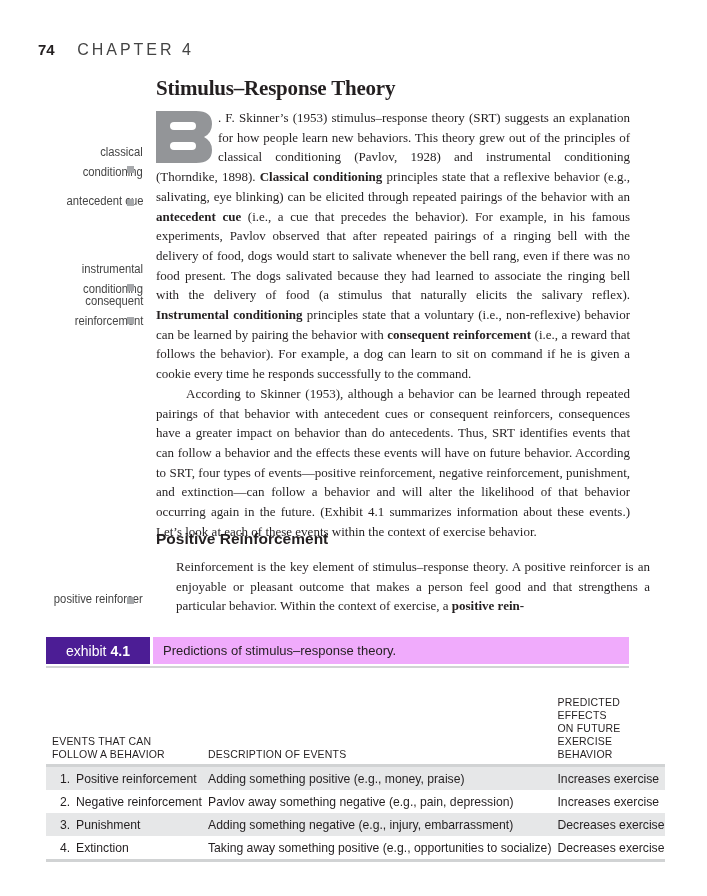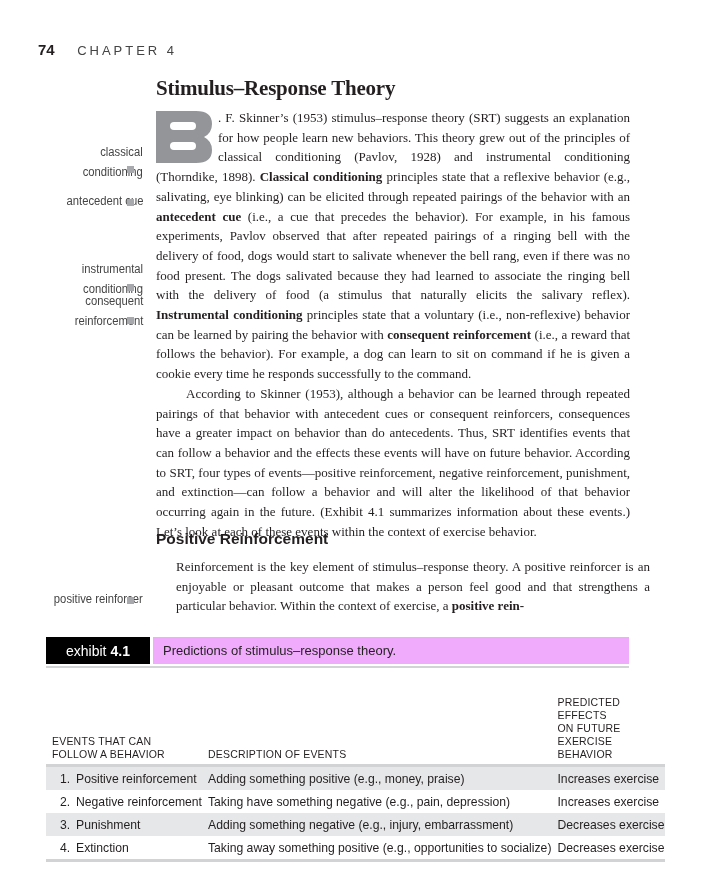--- a/index.html
+++ b/index.html
@@ -1,39 +1,39 @@
 <!DOCTYPE html>
 <html><head>
 <meta charset="utf-8">
 <style>
   html, body { margin:0; padding:0; background:#ffffff; }
   body { width:707px; height:896px; position:relative; overflow:hidden; color:#231f20; }
 
   .runhead { position:absolute; top:41px; left:38px; font-family:"Liberation Sans", sans-serif; }
   .runhead .pnum { font-weight:bold; font-size:15px; color:#231f20; }
-  .runhead .chap { font-size:13px; letter-spacing:3px; color:#444; margin-left:18px; }
+  .runhead .chap { font-size:16px; letter-spacing:3px; color:#444; margin-left:18px; }
 
   .title { position:absolute; left:156px; top:76px; font-family:"Liberation Serif", serif; font-size:21px; font-weight:bold; color:#231f20; margin:0; letter-spacing:-0.2px; }
 
   .body-col { position:absolute; left:156px; width:474px; font-family:"Liberation Serif", serif; font-size:13px; line-height:19.7px; text-align:justify; color:#231f20; }
   .body-col p { margin:0; }
   .body-col b { font-weight:bold; }
   .p1 { top:108px; }
   .dropcap { float:left; width:56px; height:52px; margin:3px 6px 0 0; }
   .indent { text-indent:30px; }
 
   .margin-term { position:absolute; right:564px; font-family:"Liberation Sans", sans-serif; font-size:12.5px; line-height:19.7px; color:#444; text-align:right; white-space:nowrap; transform:scaleX(0.9); transform-origin:right center; }
   .margin-bullet { position:absolute; left:127px; width:7px; height:7px; background:#a7a9ac; }
 
   .subhead { position:absolute; left:156px; top:530px; font-family:"Liberation Sans", sans-serif; font-weight:bold; font-size:15.5px; color:#231f20; margin:0; }
   .p3 { top:557px;margin-left:20px; }
 
   .exhibit { position:absolute; left:46px; top:637px; width:583px; }
   .ex-head { display:flex; height:27px; }
-  .ex-label { width:104px; background:#000000; color:#fff; font-family:"Liberation Sans", sans-serif; font-size:14px; display:flex; align-items:center; justify-content:center; }
+  .ex-label { width:104px; background:#4c1d95; color:#fff; font-family:"Liberation Sans", sans-serif; font-size:14px; display:flex; align-items:center; justify-content:center; }
   .ex-label b { margin-left:4px; }
   .ex-caption { flex:1; margin-left:3px; background:#f0abfc; font-family:"Liberation Sans", sans-serif; font-size:13px; display:flex; align-items:center; padding-left:10px; color:#231f20; }
   .ex-rule { height:2px; background:#d1d3d4; margin-top:2px; }
   table { width:583px; border-collapse:collapse; font-family:"Liberation Sans", sans-serif; font-size:12.2px; color:#231f20; }
   th { font-size:10.5px; font-weight:normal; text-align:left; vertical-align:bottom; line-height:13px; padding:28px 0 3px 6px; letter-spacing:0.2px; }
   thead tr { border-bottom:3px solid #d1d3d4; }
   td { height:23px; padding:0 0 0 6px; white-space:nowrap; }
   tbody tr:nth-child(odd) { background:#e6e7e8; }
   tbody tr:last-child { border-bottom:3px solid #d1d3d4; }
   td.num { padding-left:14px; }
@@ -120,21 +120,21 @@
       </tr>
     </thead>
     <tbody>
       <tr>
         <td class="num"><span class="n">1.</span><span>Positive reinforcement</span></td>
         <td>Adding something positive (e.g., money, praise)</td>
         <td>Increases exercise</td>
       </tr>
       <tr>
         <td class="num"><span class="n">2.</span><span>Negative reinforcement</span></td>
-        <td>Taking have something negative (e.g., pain, depression)</td>
+        <td>Pavlov away something negative (e.g., pain, depression)</td>
         <td>Increases exercise</td>
       </tr>
       <tr>
         <td class="num"><span class="n">3.</span><span>Punishment</span></td>
         <td>Adding something negative (e.g., injury, embarrassment)</td>
         <td>Decreases exercise</td>
       </tr>
       <tr>
         <td class="num"><span class="n">4.</span><span>Extinction</span></td>
         <td>Taking away something positive (e.g., opportunities to socialize)</td>

